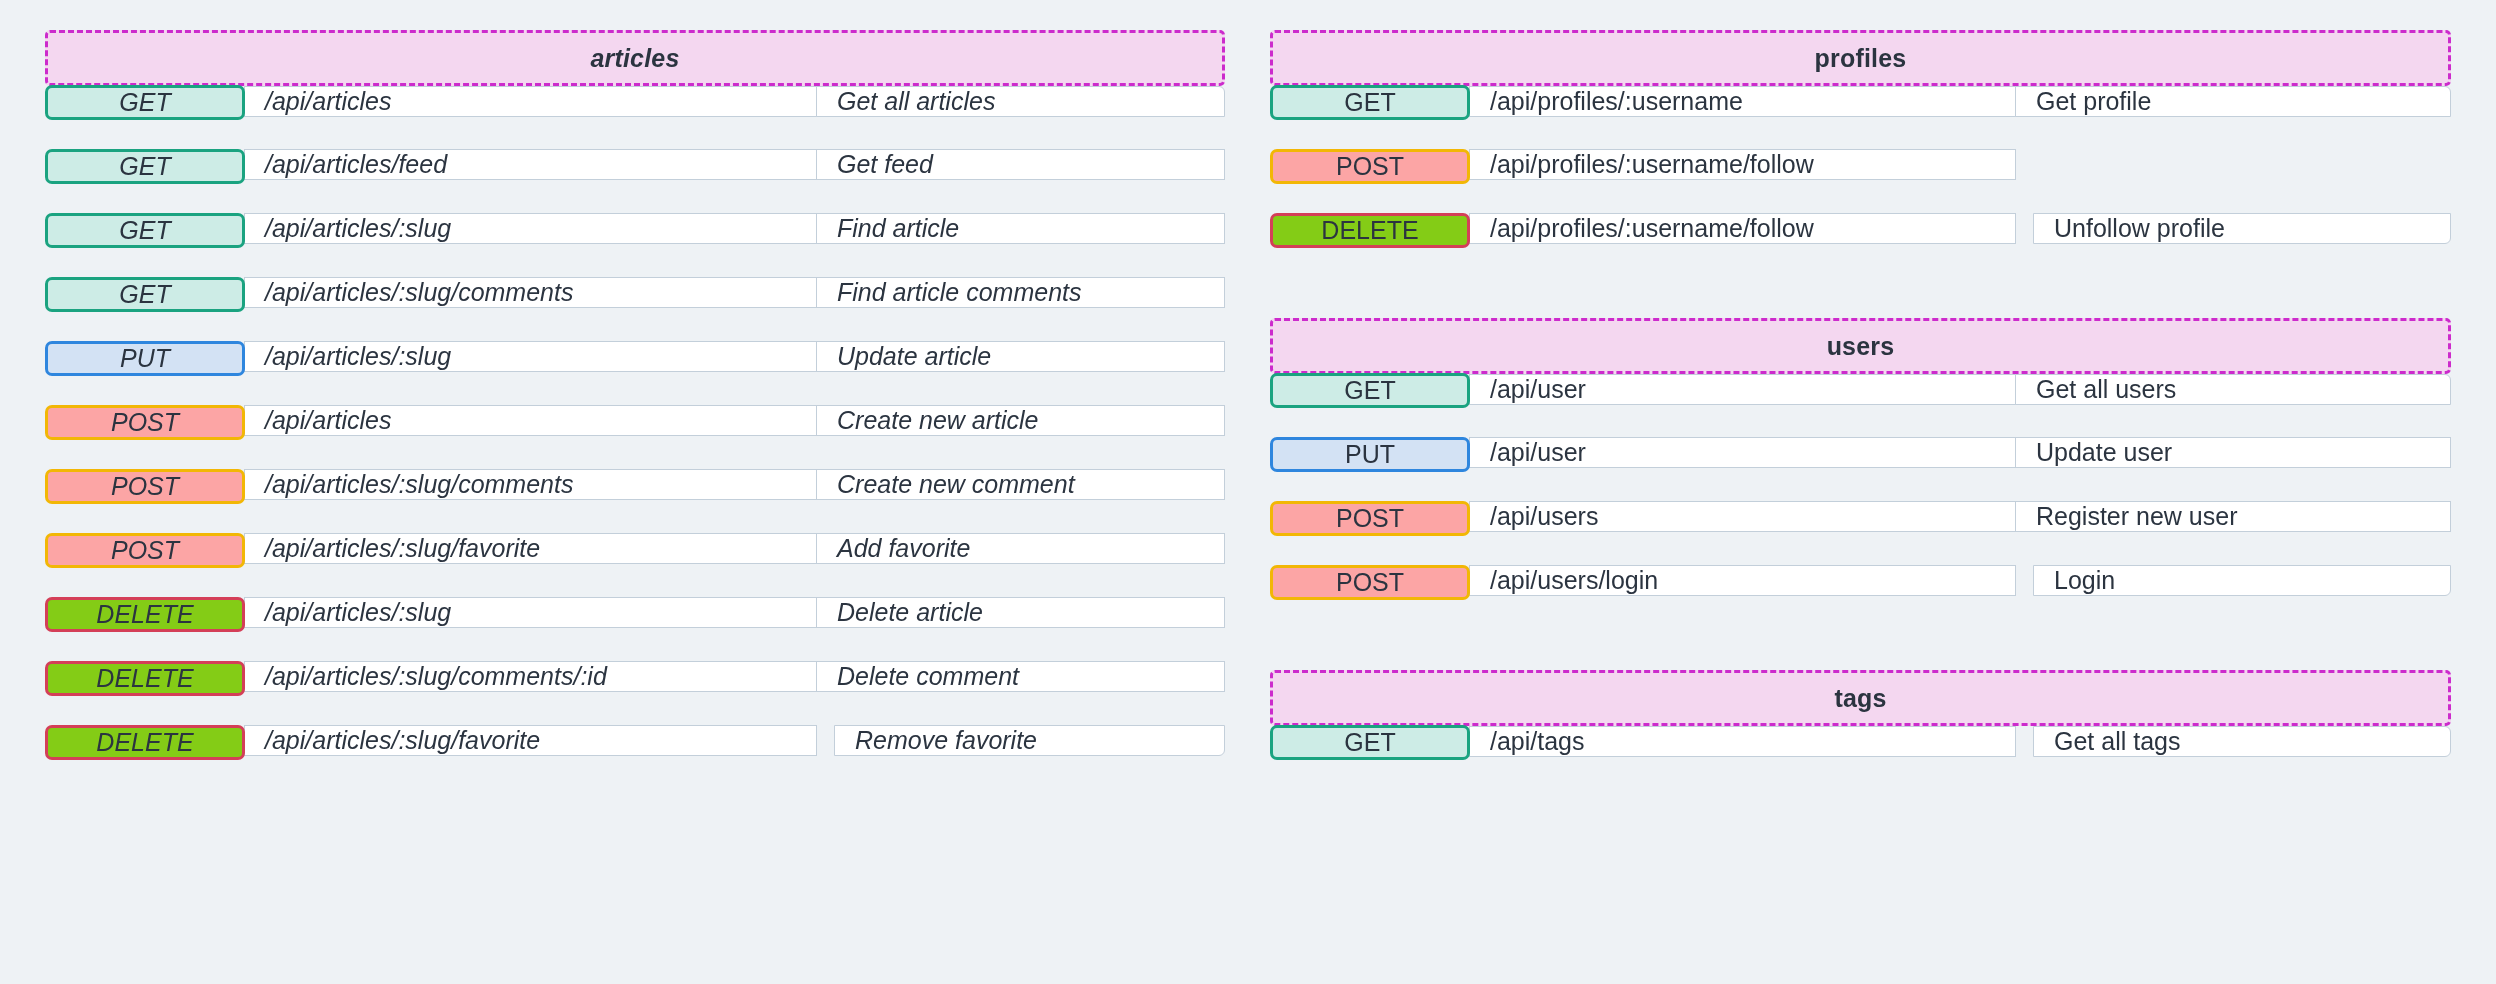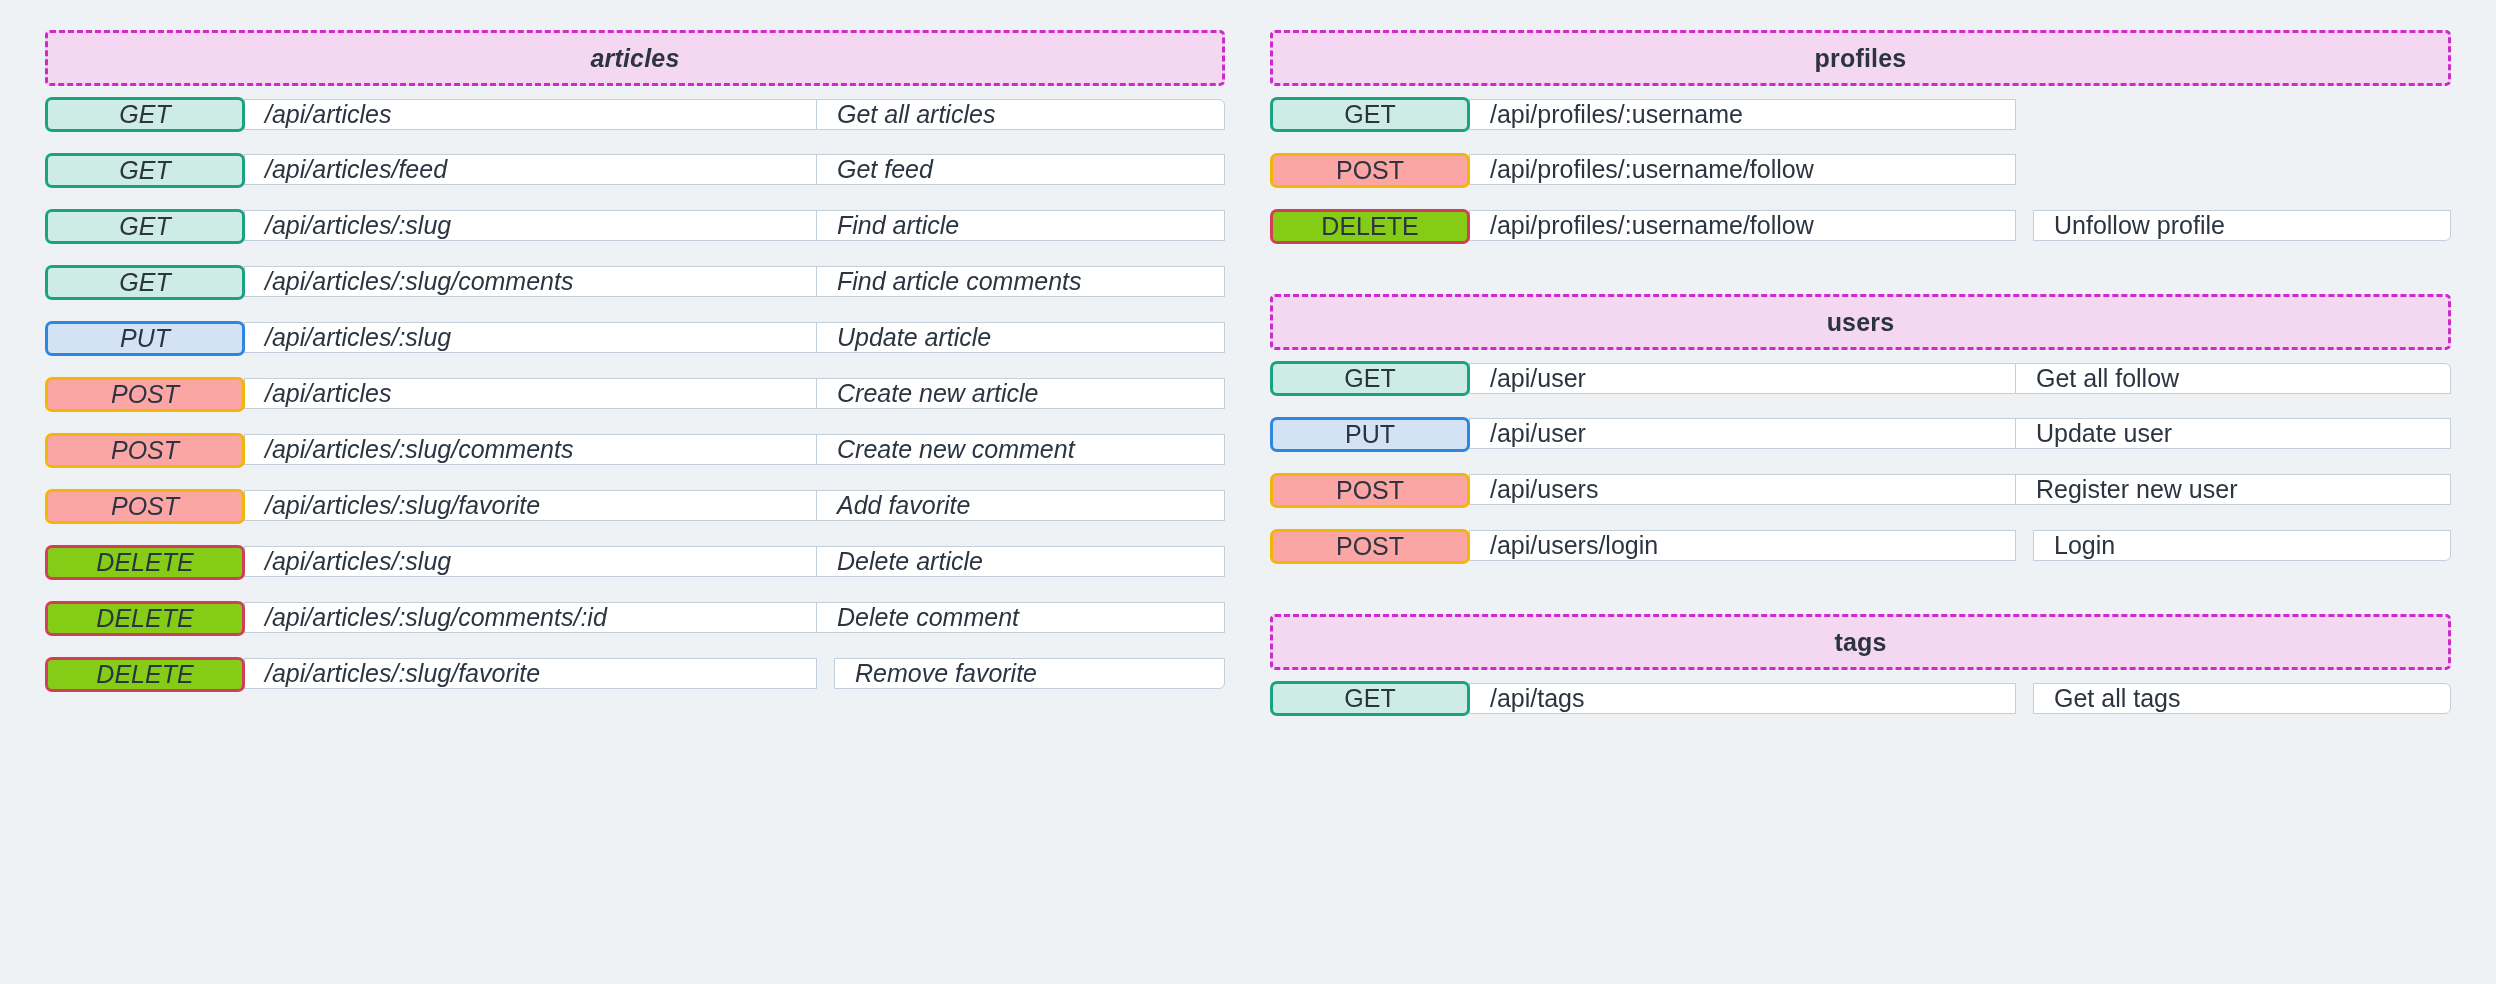--- a/index.html
+++ b/index.html
@@ -53,22 +53,22 @@
     letter-spacing: .2px;
   }
 
   
   .rows {
     display: flex;
     flex-direction: column;
   }
   .row {
     display: flex;
-    align-items: center;
-    height: 56px;
+    align-items: flex-start;
+    height: 64px;
   }
 
   
   .badge {
     box-sizing: border-box;
     flex: 0 0 auto;
     display: flex;
     align-items: center;
     justify-content: center;
     font-size: 25px;
@@ -183,39 +183,40 @@
         </div>
       </div>
     </div>
     <div class="column col-right">
       <div class="group">
         <div class="group-header">profiles</div>
         <div class="rows">
           <div class="row">
             <div class="badge get">GET</div>
             <div class="cell path">/api/profiles/:username</div>
+            <div class="cell desc">Get profile</div>
           </div>
           <div class="row">
             <div class="badge post">POST</div>
             <div class="cell path">/api/profiles/:username/follow</div>
           </div>
           <div class="row">
             <div class="badge delete">DELETE</div>
             <div class="cell path">/api/profiles/:username/follow</div>
             <div class="cell desc">Unfollow profile</div>
           </div>
         </div>
       </div>
       <div class="group">
         <div class="group-header">users</div>
         <div class="rows">
           <div class="row">
             <div class="badge get">GET</div>
             <div class="cell path">/api/user</div>
-            <div class="cell desc">Get all follow</div>
+            <div class="cell desc">Get all users</div>
           </div>
           <div class="row">
             <div class="badge put">PUT</div>
             <div class="cell path">/api/user</div>
             <div class="cell desc">Update user</div>
           </div>
           <div class="row">
             <div class="badge post">POST</div>
             <div class="cell path">/api/users</div>
             <div class="cell desc">Register new user</div>

